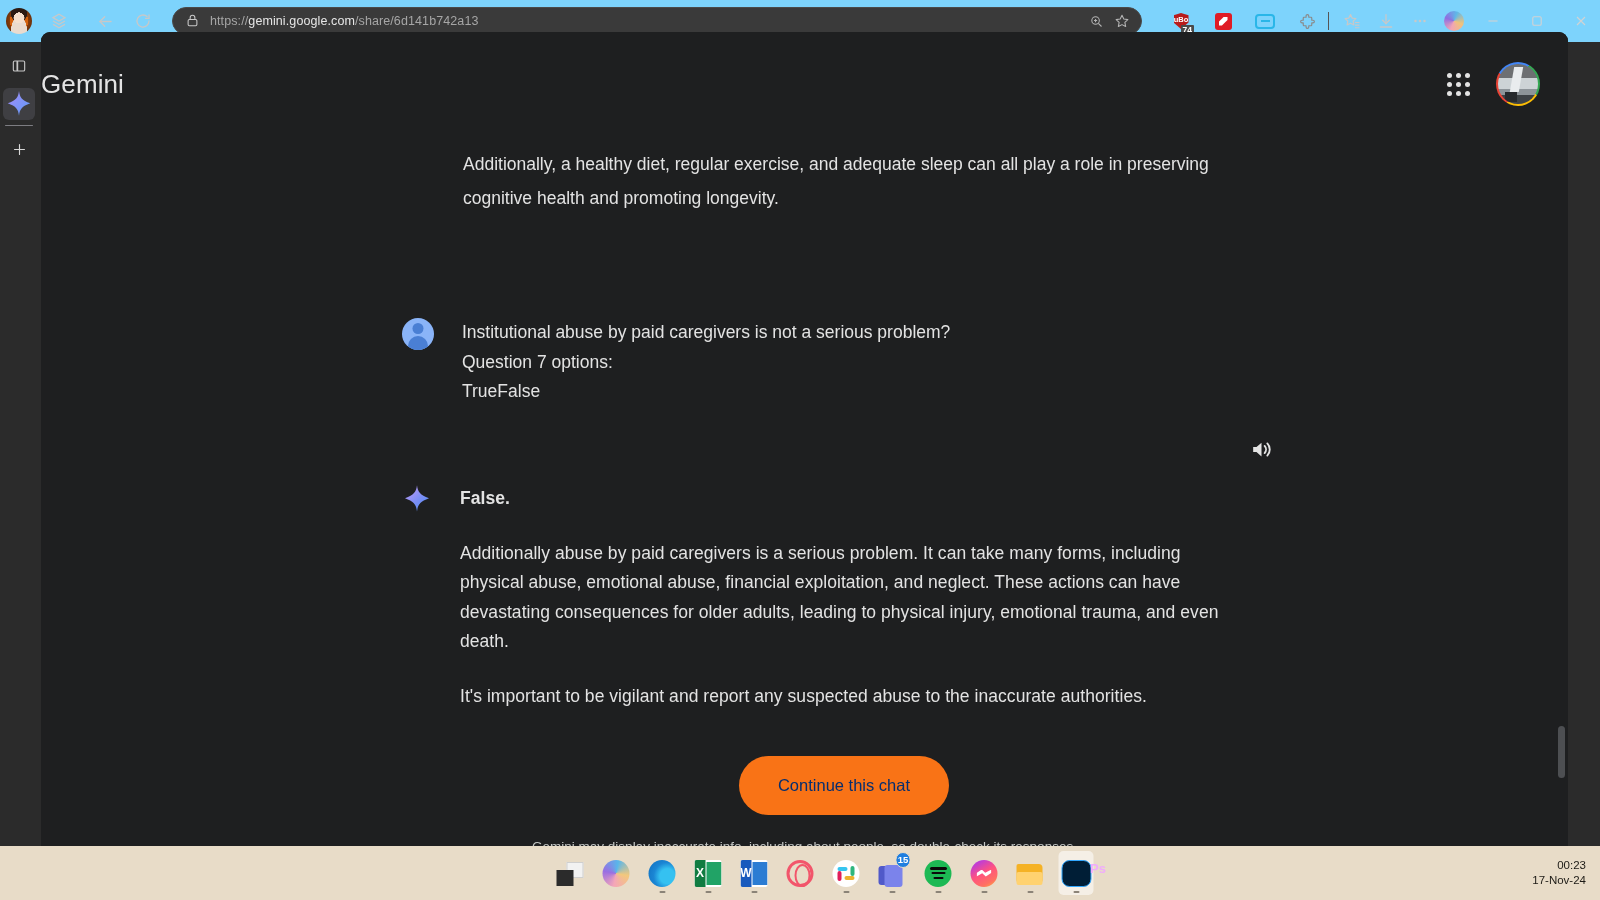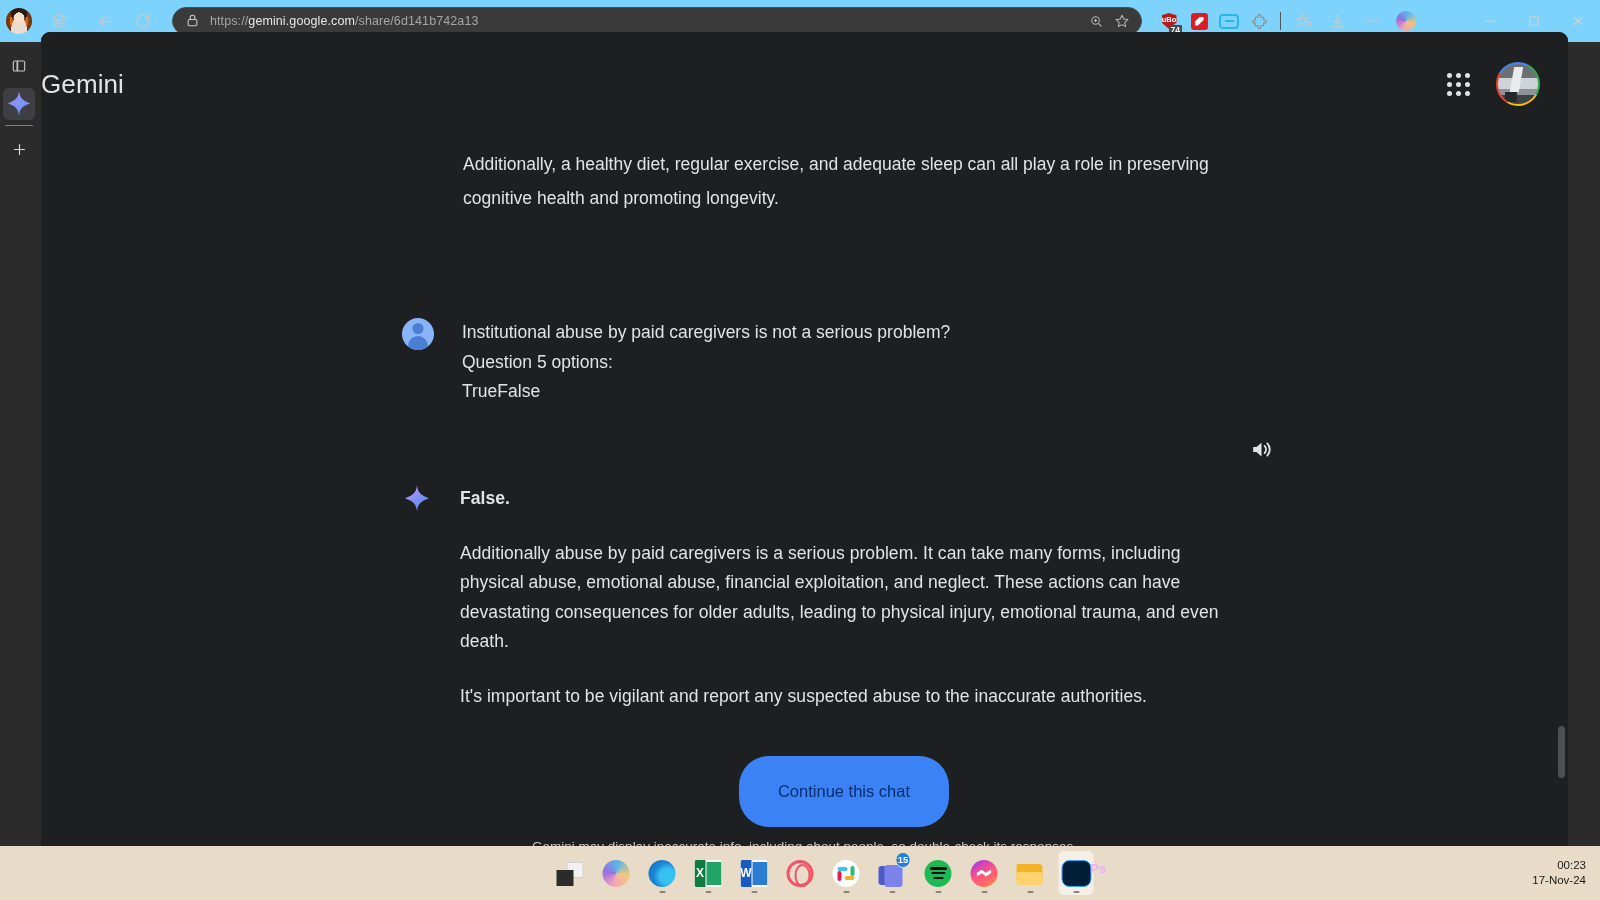--- a/index.html
+++ b/index.html
@@ -66,21 +66,21 @@
     width: 26px; height: 26px; flex: none;
     display: flex; align-items: center; justify-content: center;
     color: #b4b4b4;
   }
 
   
   #ext-area { display: flex; align-items: center; margin-left: 12px; }
   .ext {
     width: 30px; height: 30px; flex: none;
     position: relative;
-    display: flex; align-items: center; justify-content: center;
+    display: flex; align-items: center; justify-content: center; margin-left: 12px;
   }
   #ext-ublock .shield {
     width: 15px; height: 16px; background: #b81b1b;
     clip-path: polygon(50% 0,100% 14%,100% 60%,50% 100%,0 60%,0 14%);
     color: #fff; font-size: 7.5px; line-height: 13px;
     text-align: center; font-weight: bold;
   }
   #ext-ublock .badge {
     position: absolute; right: 2px; bottom: 1px;
     background: #4a4a4a; color: #fff;
@@ -238,22 +238,22 @@
     color: #e3e3e3;
   }
   #model-turn {
     position: absolute; left: 361px; top: 452px; width: 830px;
     display: flex; gap: 28px;
   }
   #model-head { margin-bottom: 0; }
 
   #continue-btn {
     position: absolute; left: 698px; top: 724px;
-    width: 210px; height: 71px;
-    background: #3b82f6; color: #062e6f;
+    width: 210px; height: 59px;
+    background: #f97316; color: #062e6f;
     border: none; border-radius: 30px;
     font-size: 16.5px; font-family: "Liberation Sans", sans-serif;
     cursor: pointer;
     text-align: center;
   }
   #disclaimer {
     position: absolute; left: 0; top: 807px; width: 100%;
     text-align: center;
     color: #c4c7c5; font-size: 13.5px;
   }
@@ -494,21 +494,21 @@
 
     <div id="conversation">
       <div id="conv-inner">
 
         <div id="clipped-para">Additionally, a healthy diet, regular exercise, and adequate sleep can all play a role in preserving cognitive health and promoting longevity.</div>
 
         <div id="user-turn">
           <div class="avatar-user"></div>
           <div class="lines">
             <div>Institutional abuse by paid caregivers is not a serious problem?</div>
-            <div>Question 5 options:</div>
+            <div>Question 7 options:</div>
             <div>TrueFalse</div>
           </div>
         </div>
 
         <div id="speaker-btn">
           <svg width="25" height="25" viewBox="0 0 24 24" fill="currentColor">
             <path d="M4 9.5h3.2L12 5.4v13.2L7.2 14.5H4Z"></path>
             <path d="M15 8.6a5 5 0 0 1 0 6.8" fill="none" stroke="currentColor" stroke-width="1.8" stroke-linecap="round"></path>
             <path d="M17.6 6.2a8.4 8.4 0 0 1 0 11.6" fill="none" stroke="currentColor" stroke-width="1.8" stroke-linecap="round"></path>
           </svg>

